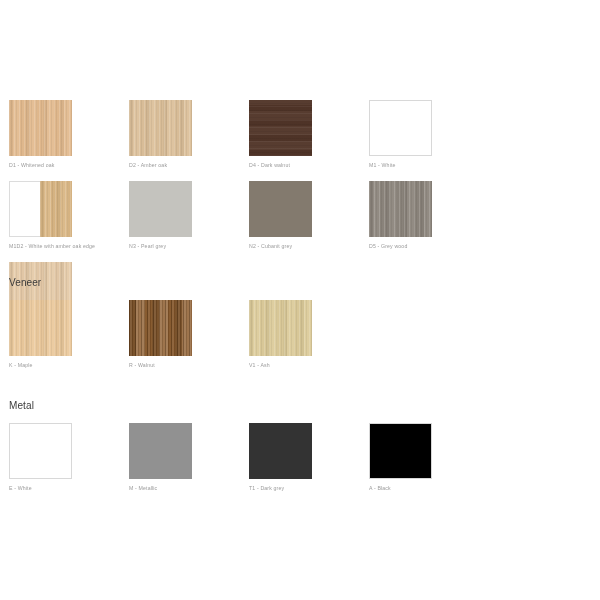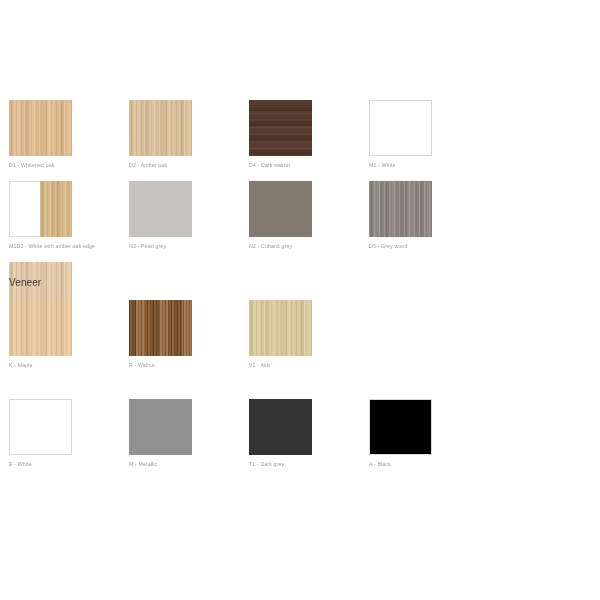--- a/index.html
+++ b/index.html
@@ -213,20 +213,21 @@
           <div class="caption">R - Walnut</div>
         </div>
         <div class="cell">
           <div class="swatch grain-v" style="background: rgb(220, 203, 154);"></div>
           <div class="caption">V1 - Ash</div>
         </div>
       </div>
   </div>
 
   <div class="section" id="section-metal" style="top:399px;">
+    <h2 class="section-title">Metal</h2>
     <div class="grid">
         <div class="cell">
           <div class="swatch outlined" style="background: rgb(255, 255, 255);"></div>
           <div class="caption">E - White</div>
         </div>
         <div class="cell">
           <div class="swatch" style="background: rgb(145, 145, 145);"></div>
           <div class="caption">M - Metallic</div>
         </div>
         <div class="cell">

